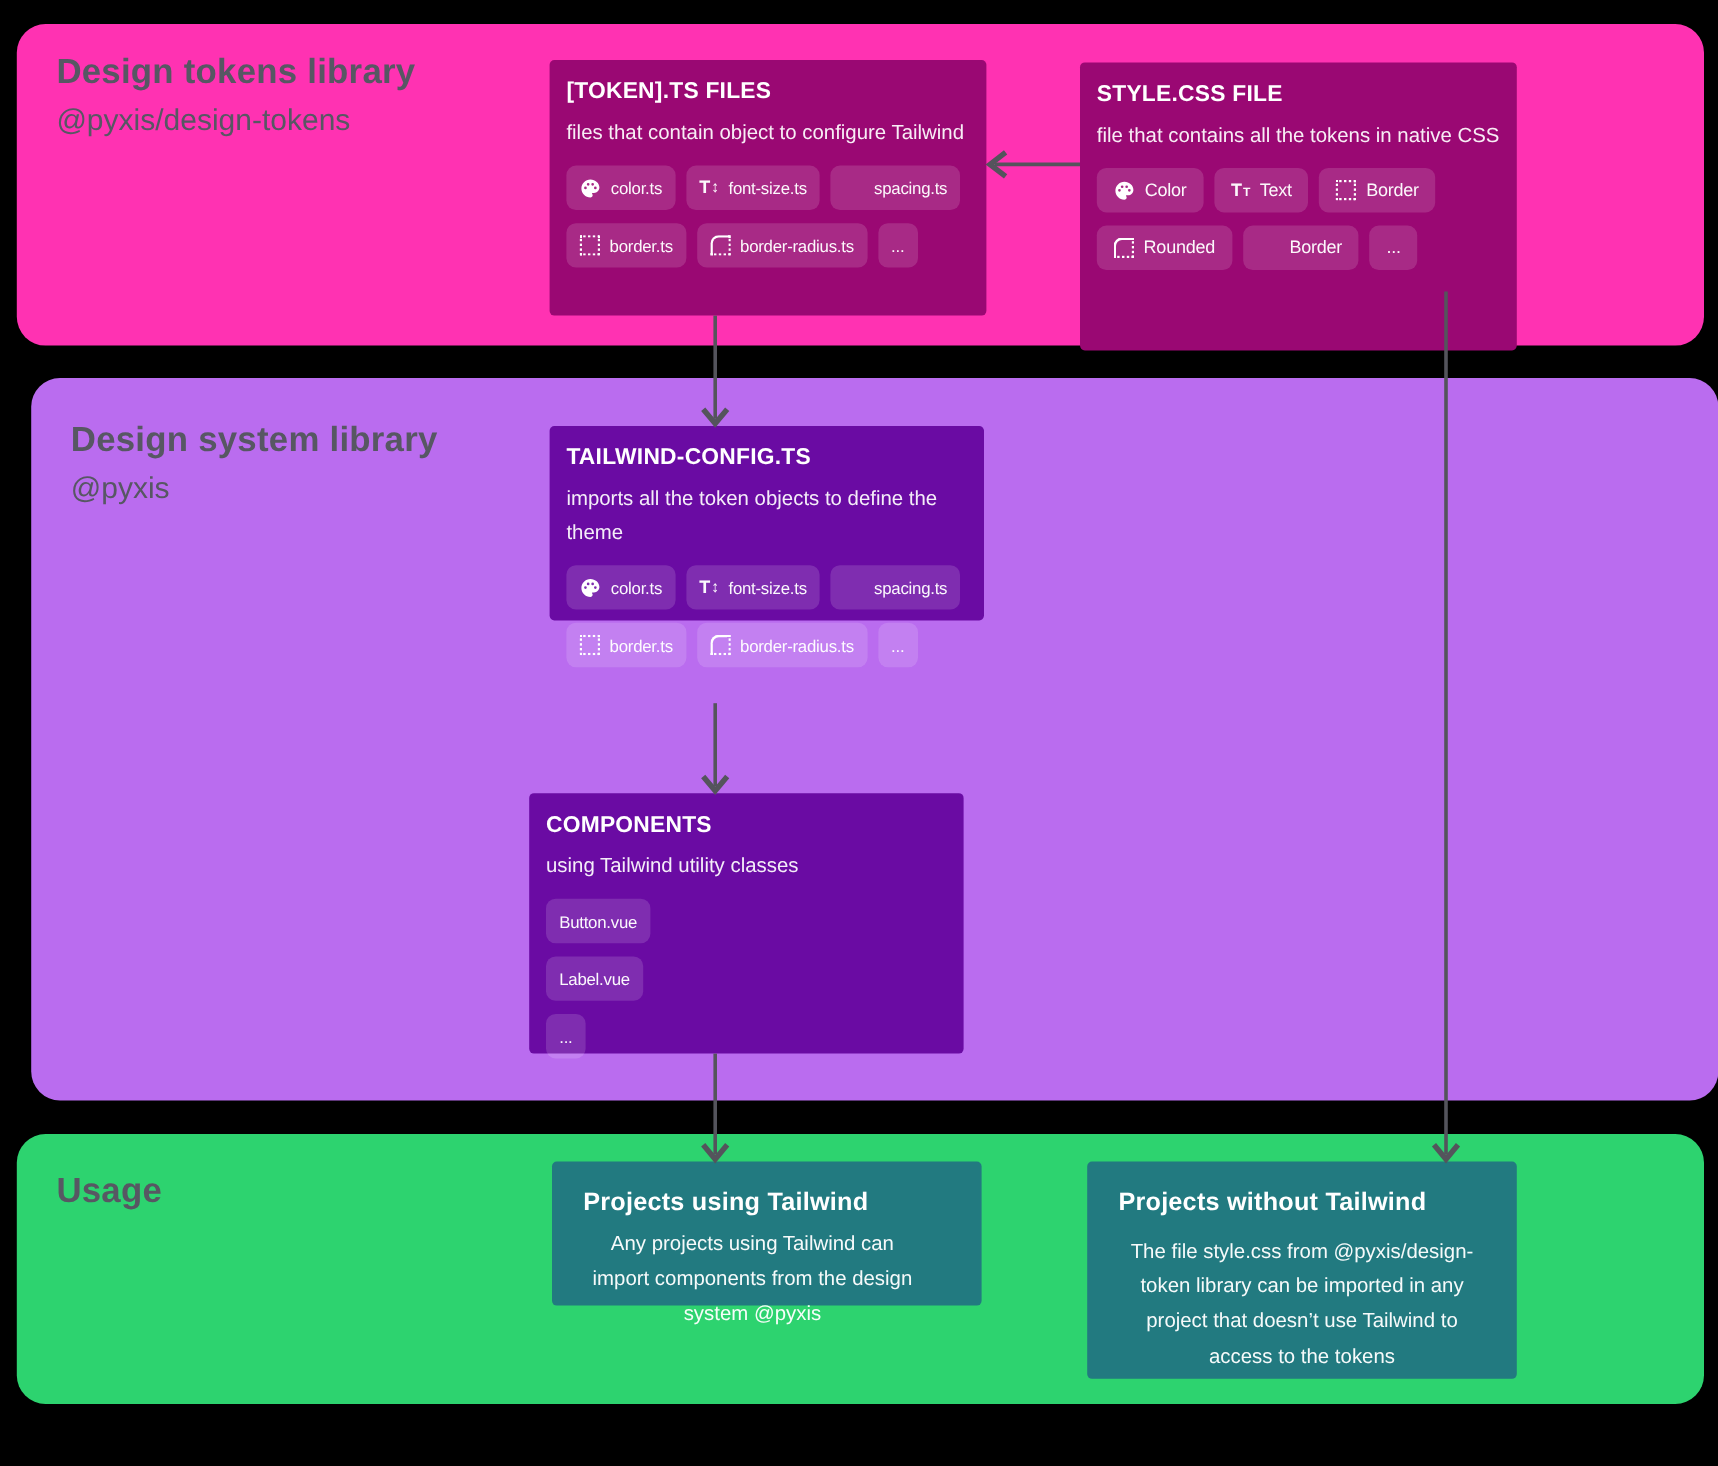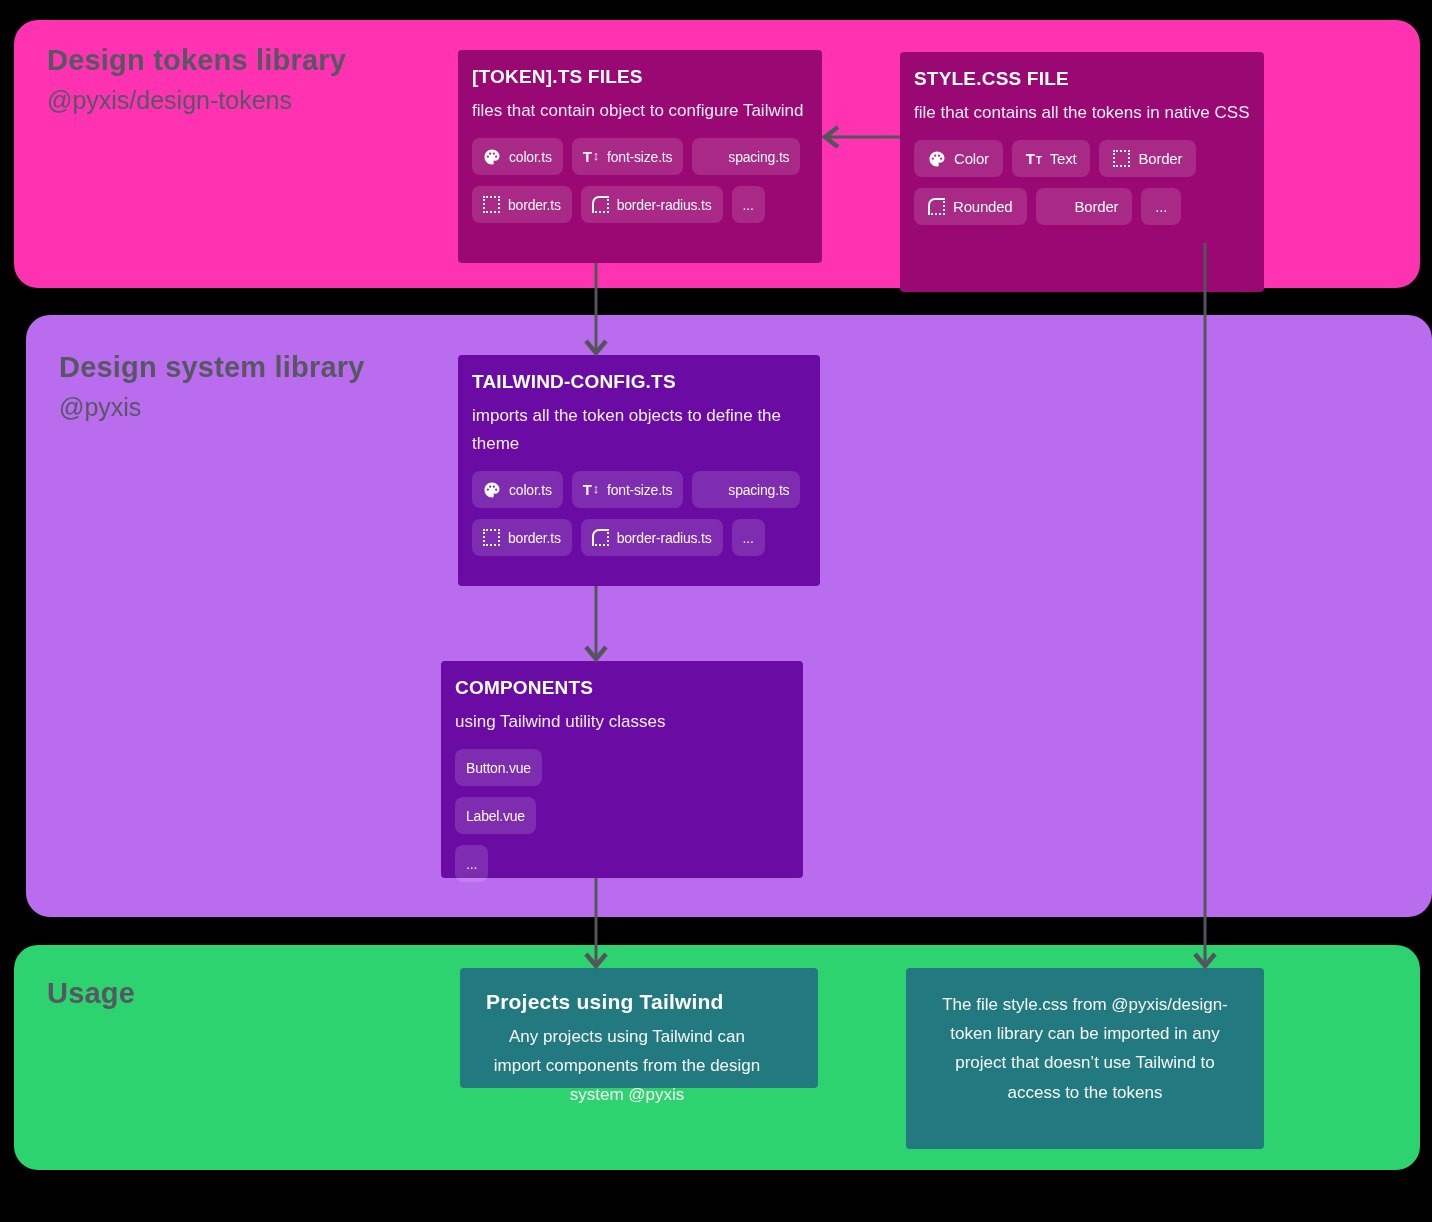--- a/index.html
+++ b/index.html
@@ -14,21 +14,21 @@
   .band-usage{top:945px;height:225px;background:var(--band-green,#2DD36F);padding-top:32px;}
   .band h1{margin:0;font-size:29px;font-weight:bold;color:var(--band-title,#575763);letter-spacing:.2px;}
   .band .band-sub{margin:9px 0 0;font-size:25px;color:var(--band-title,#575763);}
   
   .card{position:absolute;box-sizing:border-box;border-radius:4px;color:#fff;padding:16px 14px;}
   .card-magenta{background:var(--card-magenta,#9A0873);}
   .card-purple{background:var(--card-purple,#6A0BA3);}
   .card-teal{background:var(--card-teal,#227A80);padding:22px 26px;}
   .card-token{left:458px;top:50px;width:364px;height:213px;}
   .card-style{left:900px;top:52px;width:364px;height:240px;}
-  .card-config{left:458px;top:355px;width:362px;height:231px;}
+  .card-config{left:458px;top:355px;width:362px;height:162px;}
   .card-components{left:441px;top:661px;width:362px;height:217px;}
   .card-using{left:460px;top:968px;width:358px;height:120px;}
   .card-without{left:906px;top:968px;width:358px;height:181px;}
   .card h2{margin:0 0 9px;font-size:19px;font-weight:bold;letter-spacing:.2px;}
   .card .card-desc{margin:0 0 13px;font-size:17px;line-height:1.66;color:rgba(255,255,255,.93);}
   .card-teal h2{font-size:21px;margin:0 0 8px;}
   .card-without h2{margin-bottom:14px;}
   .card-teal .card-desc{margin:0;font-size:17px;line-height:1.72;color:rgba(255,255,255,.96);text-align:center;}
   .card-using .card-desc{width:282px;}
   
@@ -233,20 +233,21 @@
         </div>
       </div>
   </article>
 
   <article class="card card-teal card-using">
     <h2>Projects using Tailwind</h2>
     <p class="card-desc">Any projects using Tailwind can import components from the design system @pyxis</p>
   </article>
 
   <article class="card card-teal card-without">
+    <h2>Projects without Tailwind</h2>
     <p class="card-desc">The file style.css from @pyxis/design-token library can be imported in any project that doesn’t use Tailwind to access to the tokens</p>
   </article>
 
   <svg class="arrows" width="1432" height="1222" viewBox="0 0 1432 1222">
     <g>
       <path class="shaft" d="M900 137 H829"></path>
       <path class="head" d="M838 127 L825 137 L838 147"></path>
     </g>
     <g>
       <path class="shaft" d="M596 263 V349"></path>

